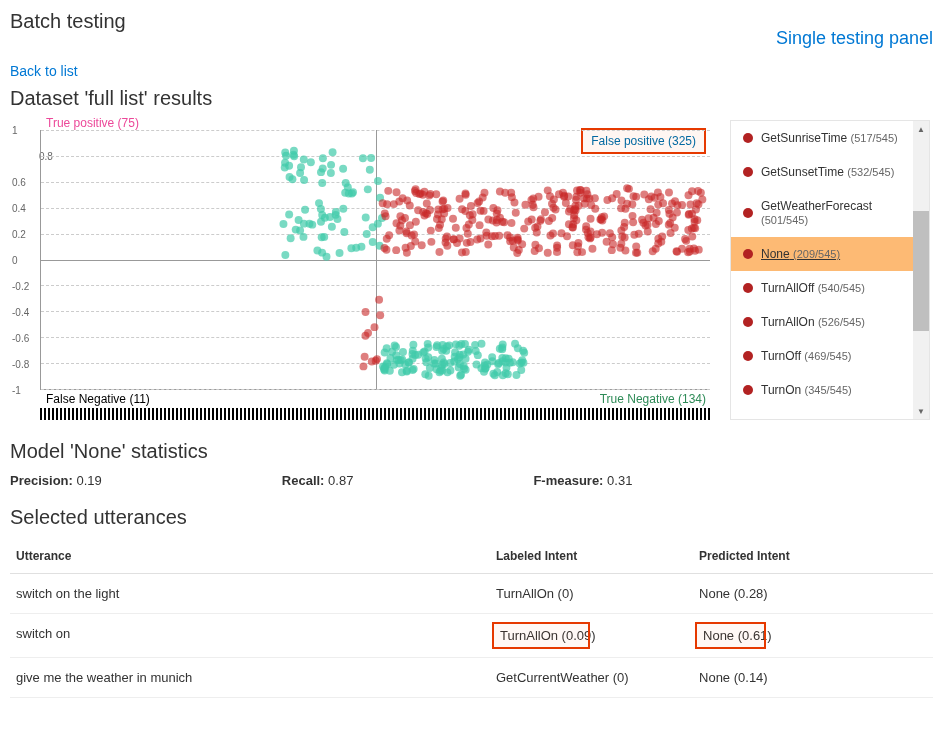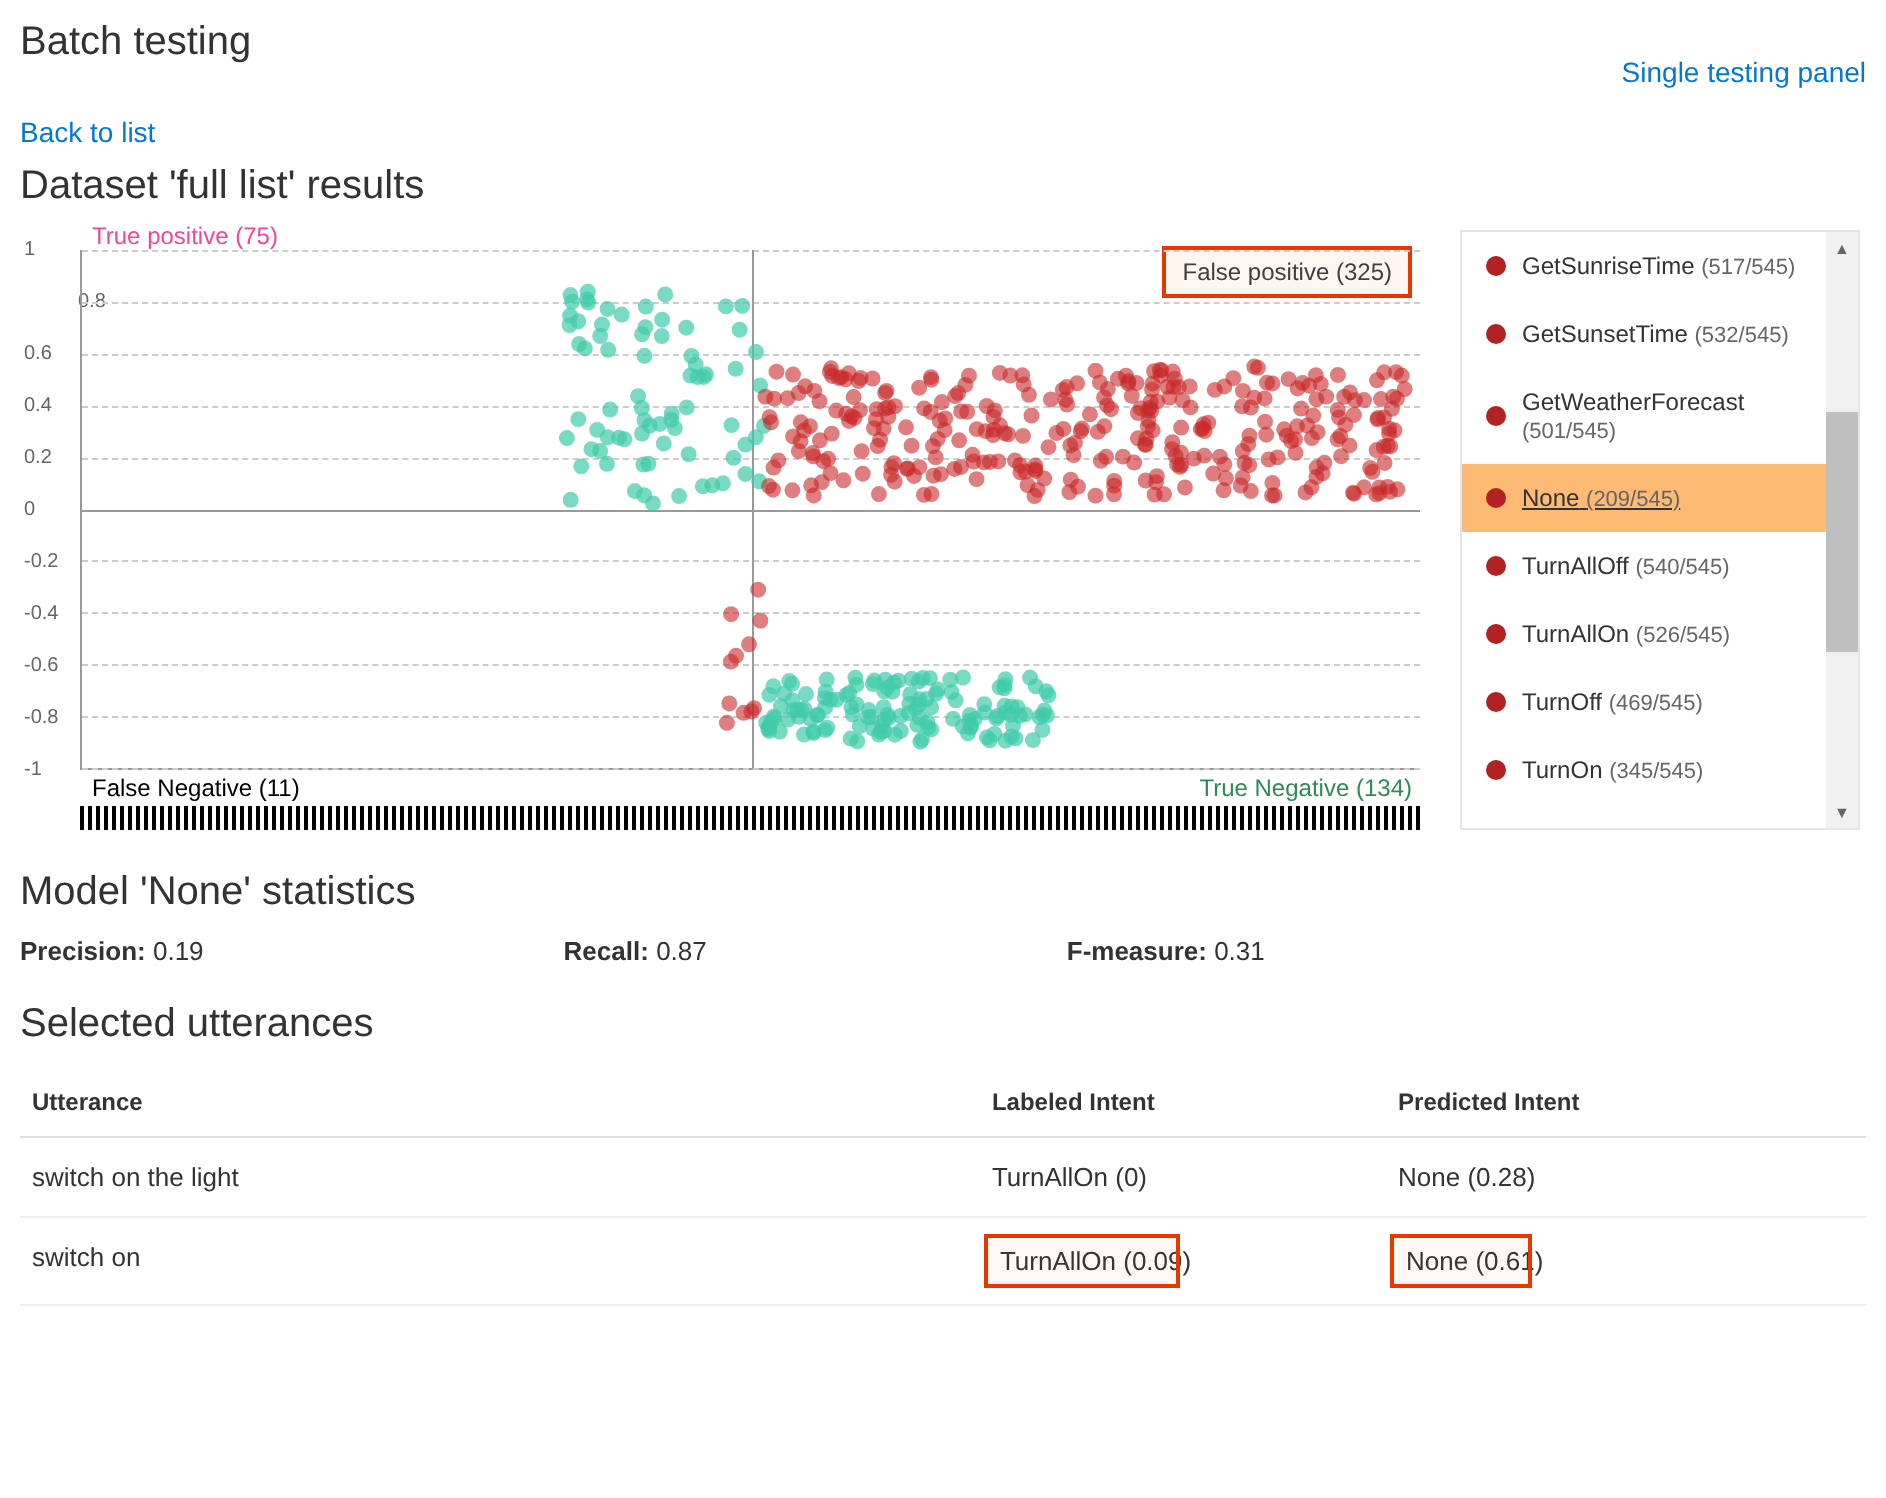--- a/index.html
+++ b/index.html
@@ -6,38 +6,38 @@
   body {
     font-family: "Segoe UI", Arial, sans-serif;
     font-size: 13px;
     color: #333;
     background: #fff;
     padding: 10px 10px 20px 10px;
     width: 943px;
   }
   .top-row { display: flex; justify-content: space-between; align-items: flex-start; }
   h1.page-title { font-size: 20px; font-weight: 400; color: #333; margin-bottom: 4px; }
-  .link { color: #0078d4; cursor: pointer; font-size: 14px; }
+  .link { color: #0078d4; cursor: pointer; font-size: 18px; }
   .link.single-testing { margin-top: 18px; }
   .back-link { margin: 14px 0 8px 0; display: block; font-size: 14px; }
   h2.section-title { font-size: 20px; font-weight: 400; color: #333; margin: 6px 0 10px 0; }
 
   .chart-row { display: flex; gap: 20px; align-items: stretch; margin-bottom: 20px; }
   .chart-wrap { position: relative; width: 700px; height: 300px; }
   .chart-area {
     position: absolute; left: 30px; right: 0; top: 10px; bottom: 30px;
     border-left: 1px solid #999; border-bottom: 1px solid #999;
   }
   .y-label { position: absolute; left: 2px; font-size: 10px; color: #666; transform: translateY(-50%); }
   .gridline { position: absolute; left: 0; right: 0; height: 0; border-top: 1px dashed #ccc; }
   .midline { position: absolute; top: 0; bottom: 0; width: 0; border-left: 1px solid #999; left: 50%; }
   .x-axis-zero { position: absolute; left: 0; right: 0; height: 0; border-top: 1px solid #999; top: 50%; }
   .corner-label { position: absolute; font-size: 12px; }
   .corner-label.tp { top: -4px; left: 36px; color: #ec4899; }
-  .corner-label.fp { top: 8px; right: 4px; color: #404040; border: 2px solid #e63900; background: rgba(255,80,0,0.05); padding: 4px 8px; margin-left: 27px; }
+  .corner-label.fp { top: 8px; right: 4px; color: #0369a1; border: 2px solid #e63900; background: rgba(255,80,0,0.05); padding: 4px 8px; margin-left: 27px; }
   .corner-label.fn { bottom: 14px; left: 36px; color: #000000; }
   .corner-label.tn { bottom: 14px; right: 4px; color: #2e8b57; }
   .tick-row { position: absolute; left: 30px; right: 0; bottom: 0; height: 12px;
     background: repeating-linear-gradient(90deg, #000 0 2px, transparent 2px 4px); }
   svg.scatter { position: absolute; left: 0; top: 0; width: 100%; height: 100%; }
   .pt-green { fill: rgba(64,203,169,0.7); }
   .pt-red { fill: rgba(200,40,40,0.6); }
 
   .intent-list-wrap { width: 200px; border: 1px solid #e5e5e5; position: relative; }
   .intent-list { height: 292px; overflow-y: auto; }
@@ -745,14 +745,19 @@
       <tr>
         <td>switch on the light</td>
         <td>TurnAllOn (0)</td>
         <td>None (0.28)</td>
       </tr>
       <tr>
         <td>switch on</td>
         <td><span class="hl-box" style="display:inline-block;padding:2px 4px">TurnAllOn (0.09)</span></td>
         <td><span class="hl-box" style="display:inline-block;padding:2px 4px">None (0.61)</span></td>
       </tr>
+      <tr>
+        <td>give me the weather in munich</td>
+        <td>GetCurrentWeather (0)</td>
+        <td>None (0.14)</td>
+      </tr>
     </tbody>
 </table>
 
 </body></html>

